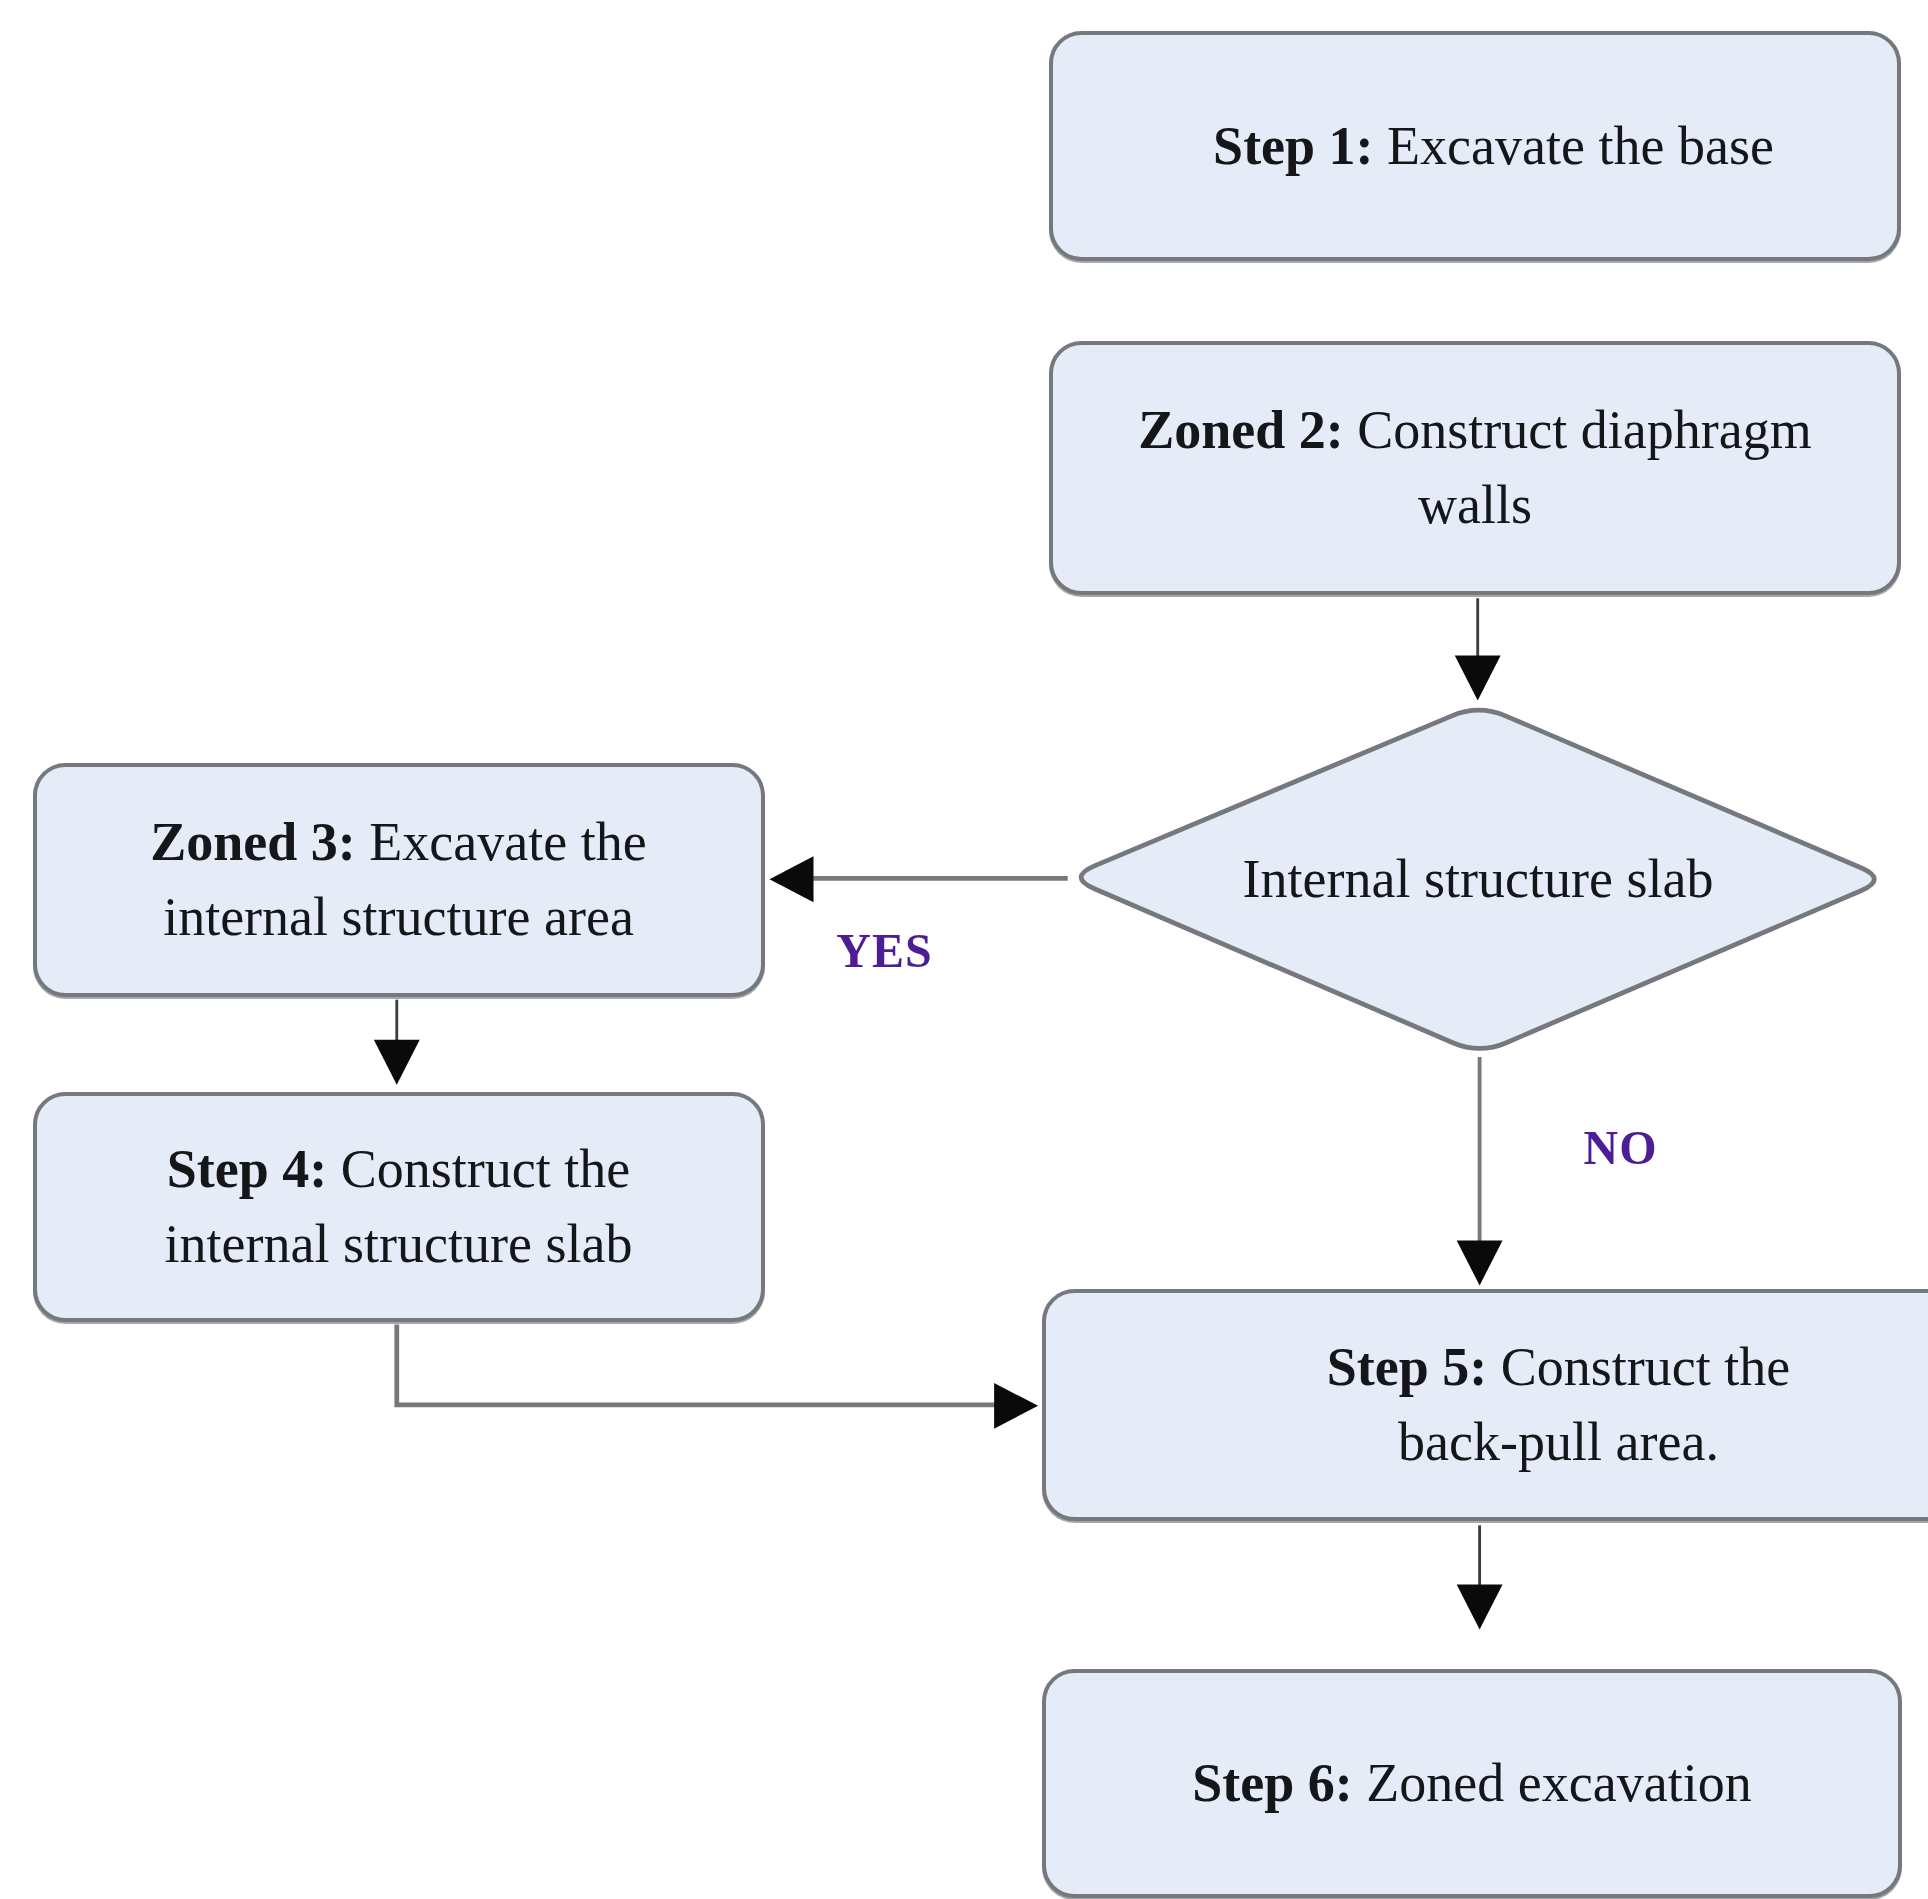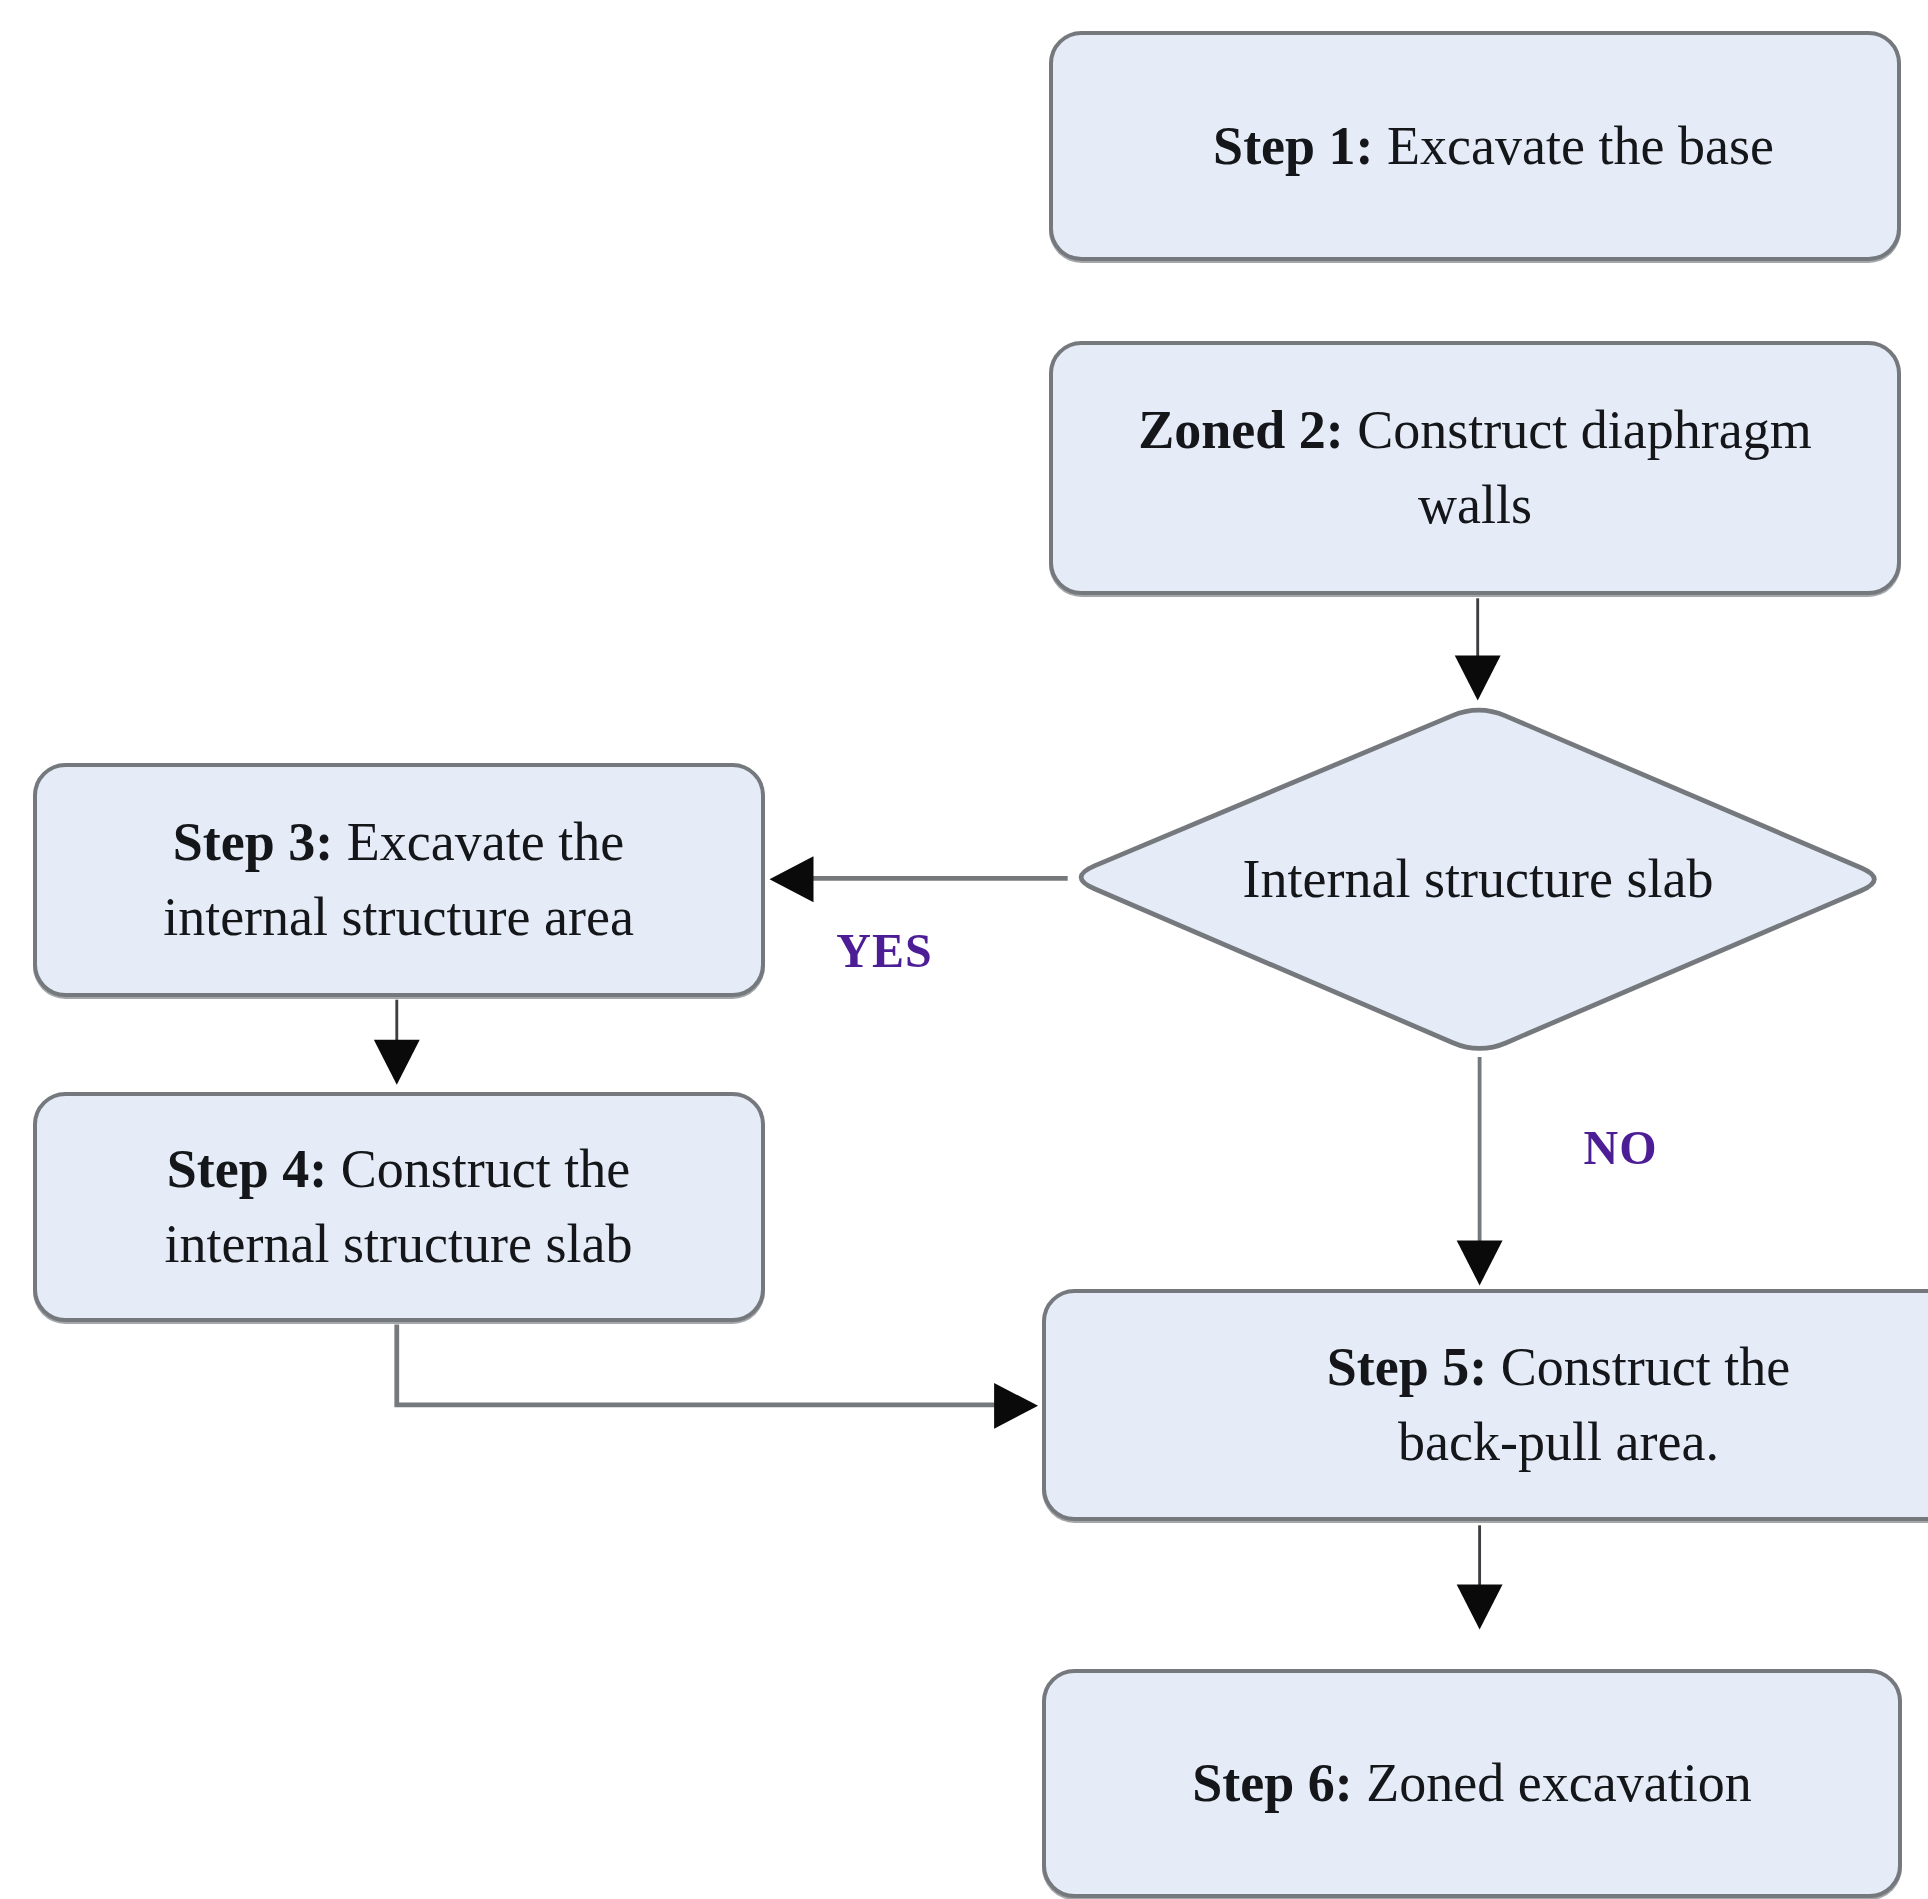--- a/index.html
+++ b/index.html
@@ -95,21 +95,21 @@
     <div class="line"><b>Zoned 2:</b><span> Construct diaphragm</span></div>
     <div class="line">walls</div>
   </div>
 
   <div class="diamond-text">Internal structure slab</div>
 
   <div class="caption yes">YES</div>
   <div class="caption no">NO</div>
 
   <div class="node" style="left:32.5px; top:763px; width:732px; height:234px;">
-    <div class="line"><b>Step 3:</b><span> Excavate the</span></div>
+    <div class="line"><b>Zoned 3:</b><span> Excavate the</span></div>
     <div class="line">internal structure area</div>
   </div>
 
   <div class="node" style="left:32.5px; top:1092px; width:732px; height:230px;">
     <div class="line"><b>Step 4:</b><span> Construct the</span></div>
     <div class="line">internal structure slab</div>
   </div>
 
   <div class="node" style="left:1042px; top:1289px; width:1033px; height:232px;">
     <div class="line"><b>Step 5:</b><span> Construct the</span></div>

